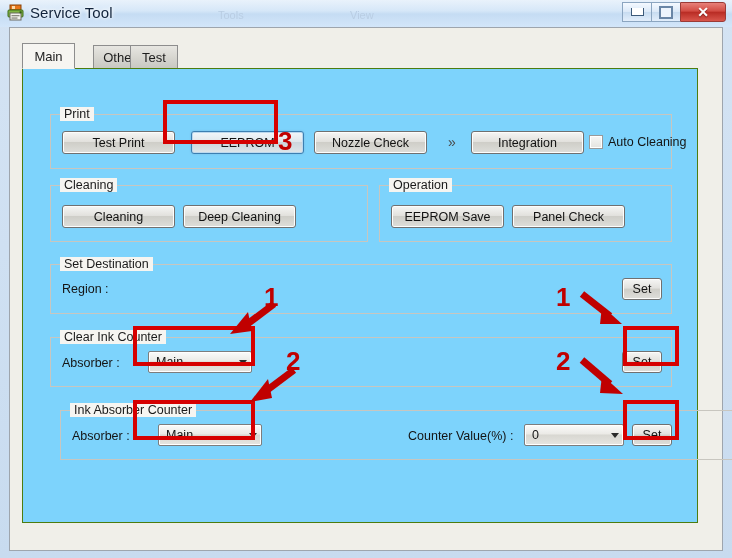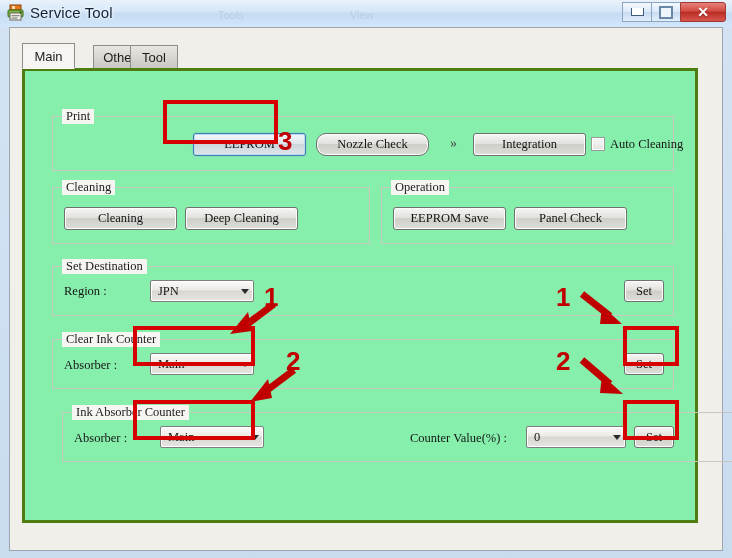--- a/index.html
+++ b/index.html
@@ -68,21 +68,21 @@
     border-bottom:1px solid #8d8d8d;
     top:2px;height:24px;
   }
   .tab.active{
     background:#f6f5f1;
     border-bottom:1px solid #f6f5f1;
     z-index:5;
   }
   .tabpanel{
     position:absolute;left:12px;top:40px;width:676px;height:455px;
-    background:#86efac;border:3px solid #4d7c0f;box-sizing:border-box;font-family:Liberation Serif, serif;
+    background:#7dd3fc;border:1px solid #4d7c0f;box-sizing:border-box;
   }
 
   
   .group{position:absolute;box-sizing:border-box;border:1px solid #c8c6bf;
     border-top:1px solid #c8c6bf;background:transparent;}
   .group-label{
     position:absolute;top:-8px;left:9px;background:#f6f5f1;
     padding:0 4px;font-size:12.5px;color:#1a1a1a;white-space:nowrap;
   }
   .group::before{content:"";}
@@ -171,32 +171,35 @@
   <div class="client">
 
     <div class="tabstrip">
       <div class="tab active" style="left:0px;width:53px;">
         <span>Main</span>
       </div>
       <div class="tab inactive" style="left:71px;width:53px;">
         <span>Other</span>
       </div>
       <div class="tab inactive" style="left:108px;width:48px;">
-        <span>Tool</span>
+        <span>Test</span>
       </div>
     </div>
 
     <div class="tabpanel">
 
       <div class="group" style="left:27px;top:45px;width:622px;height:55px;">
         <span class="group-label">Print</span>
+        <div class="btn" style="left:11px;top:16px;width:113px;height:23px;">
+          <span>Test Print</span>
+        </div>
         <div class="btn focused" style="left:140px;top:16px;width:113px;height:23px;">
           <span>EEPROM</span>
         </div>
-        <div class="btn" style="left:263px;top:16px;width:113px;height:23px;border-radius:10px;">
+        <div class="btn" style="left:263px;top:16px;width:113px;height:23px;">
           <span>Nozzle Check</span>
         </div>
         <div class="chev" style="left:397px;top:19px;">»</div>
         <div class="btn" style="left:420px;top:16px;width:113px;height:23px;">
           <span>Integration</span>
         </div>
         <div class="cbox" style="left:538px;top:20px;"></div>
         <div class="lbl" style="left:557px;top:20px;">Auto Cleaning</div>
       </div>
 
@@ -216,26 +219,20 @@
           <span>EEPROM Save</span>
         </div>
         <div class="btn" style="left:132px;top:19px;width:113px;height:23px;">
           <span>Panel Check</span>
         </div>
       </div>
 
       <div class="group" style="left:27px;top:195px;width:622px;height:50px;">
         <span class="group-label">Set Destination</span>
         <div class="lbl" style="left:11px;top:17px;">Region :</div>
-        <div class="combo" style="left:97px;top:13px;width:104px;height:22px;">
-          <span class="ctext">JPN</span>
-          <span class="carrow">
-              <i class="caret"></i>
-            </span>
-        </div>
         <div class="btn" style="left:571px;top:13px;width:40px;height:22px;">
           <span>Set</span>
         </div>
       </div>
 
       <div class="group" style="left:27px;top:268px;width:622px;height:50px;">
         <span class="group-label">Clear Ink Counter</span>
         <div class="lbl" style="left:11px;top:18px;">Absorber :</div>
         <div class="combo" style="left:97px;top:13px;width:104px;height:22px;">
           <span class="ctext">Main</span>

